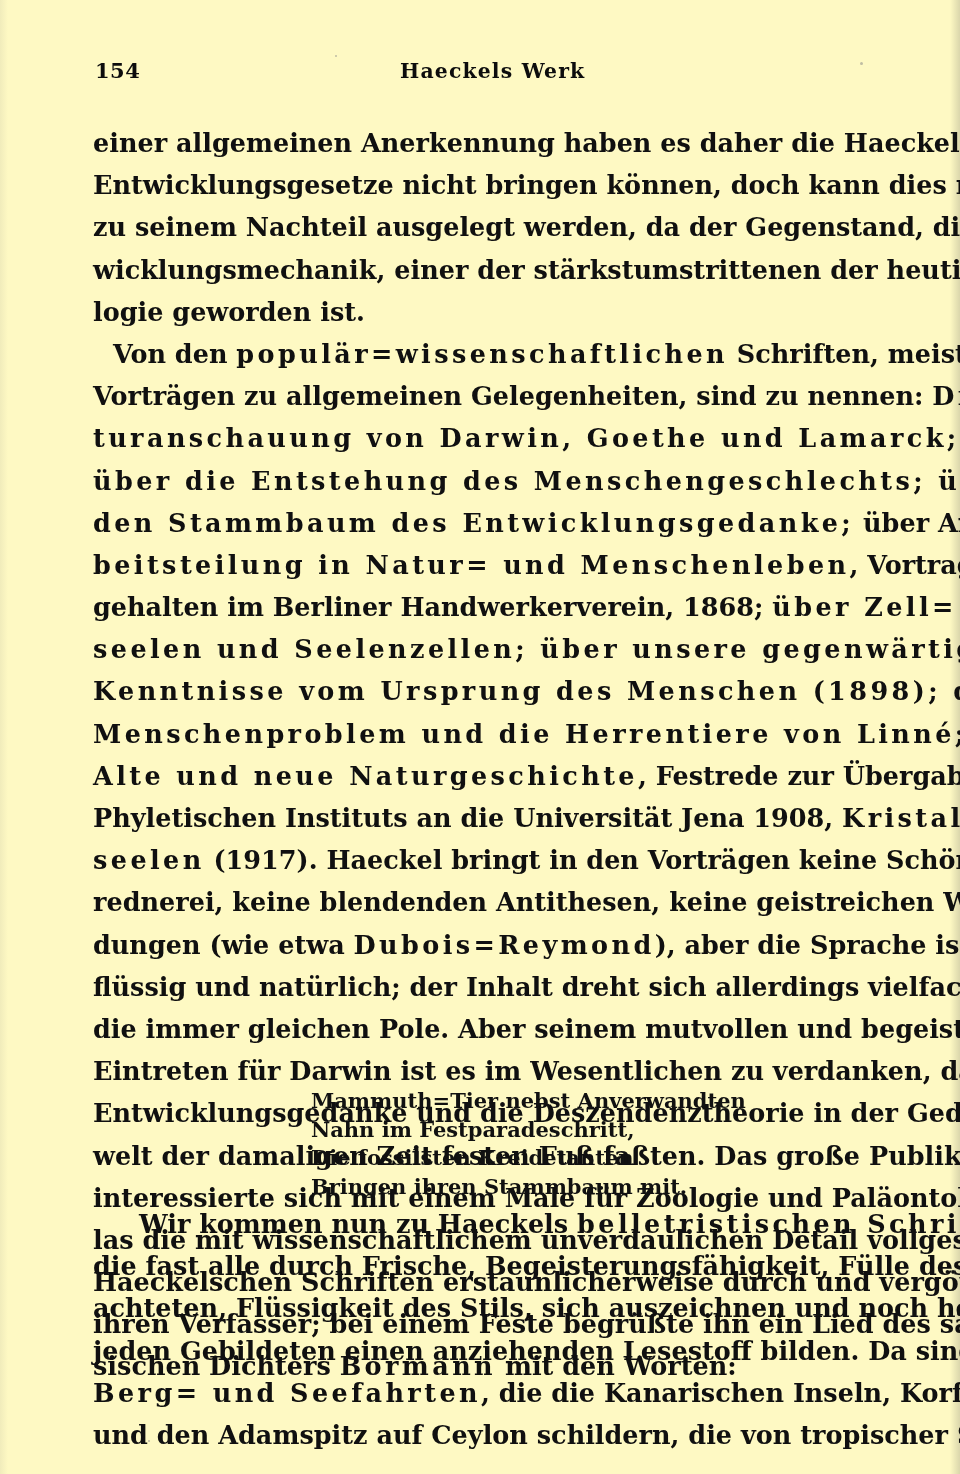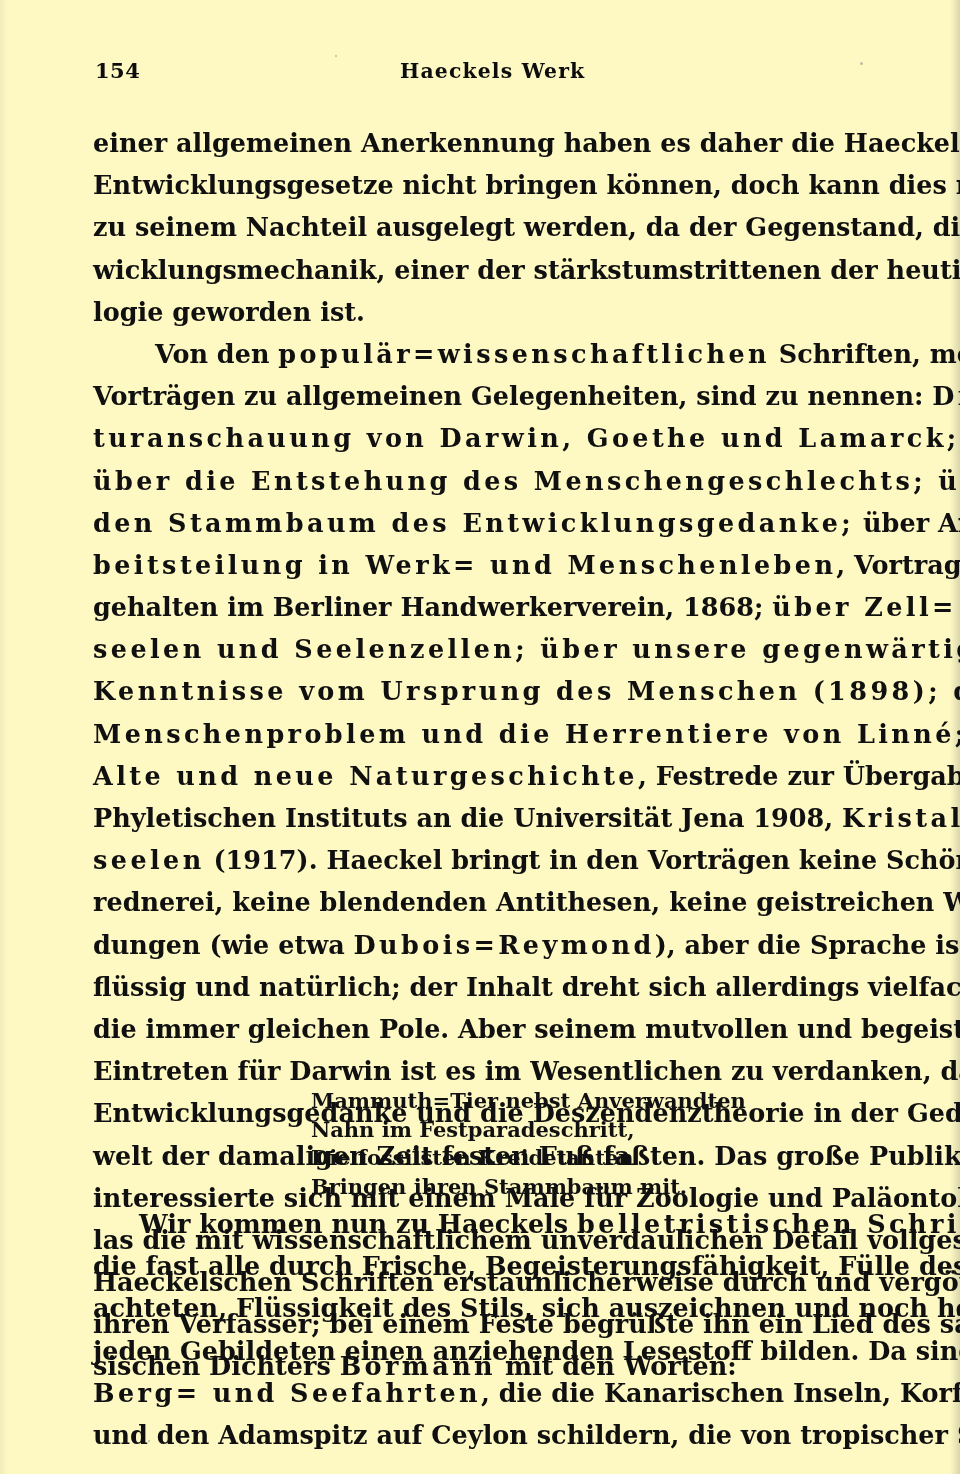--- a/index.html
+++ b/index.html
@@ -101,21 +101,21 @@
 
   
   .line.just {
     display: flex;
     justify-content: space-between;
     width: 782px;
   }
   .line.just > span { white-space: pre; }
 
   .line.indent { padding-left: 46px; }
-  .line.indent.just { width: 736px; margin-left: 62px; padding-left: 0; text-align: center; }
+  .line.indent.just { width: 736px; margin-left: 20px; padding-left: 0; text-align: center; }
 
   
   .sp {
     letter-spacing: 3.4px;
     font-weight: 600;
   }
 
   
   .verse {
     position: absolute;
@@ -189,21 +189,21 @@
     <div class="line just">
       <span>Vorträgen zu allgemeinen Gelegenheiten, sind zu nennen: </span>
         <span class="sp">Die Na=</span>
     </div>
     <div class="line"><span class="sp">turanschauung von Darwin, Goethe und Lamarck;</span></div>
     <div class="line"><span class="sp">über die Entstehung des Menschengeschlechts; über</span></div>
     <div class="line">
       <span class="sp">den Stammbaum des Entwicklungsgedanke;</span><span> über Ar=</span>
     </div>
     <div class="line">
-      <span class="sp">beitsteilung in Werk= und Menschenleben</span><span>, Vortrag,</span>
+      <span class="sp">beitsteilung in Natur= und Menschenleben</span><span>, Vortrag,</span>
     </div>
     <div class="line">
       <span>gehalten im Berliner Handwerkerverein, 1868; </span><span class="sp">über Zell=</span>
     </div>
     <div class="line"><span class="sp">seelen und Seelenzellen; über unsere gegenwärtigen</span></div>
     <div class="line"><span class="sp">Kenntnisse vom Ursprung des Menschen (1898); das</span></div>
     <div class="line"><span class="sp">Menschenproblem und die Herrentiere von Linné;</span></div>
     <div class="line">
       <span class="sp">Alte und neue Naturgeschichte</span><span>, Festrede zur Übergabe des</span>
     </div>

